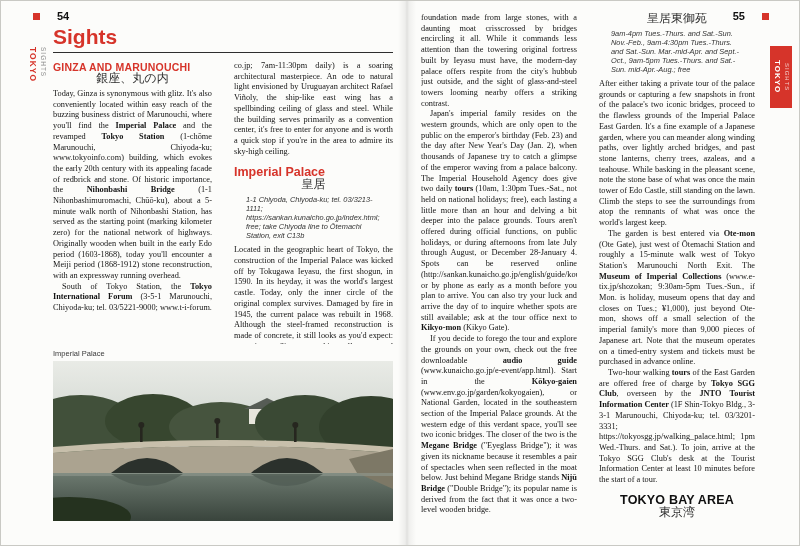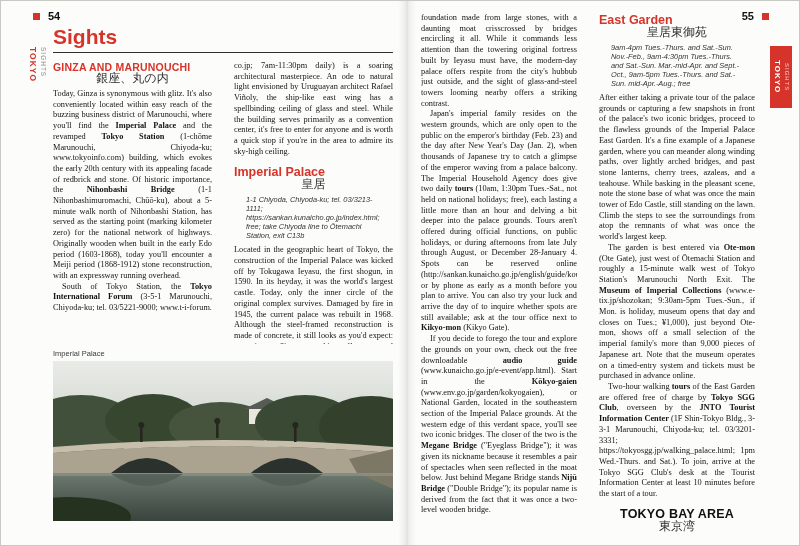--- a/index.html
+++ b/index.html
@@ -5,21 +5,21 @@
   *{margin:0;padding:0;box-sizing:border-box}
   html,body{width:800px;height:546px;overflow:hidden;background:#fff}
   body{font-family:"Liberation Serif",serif;color:#141414}
   :root{--accent:#d6342a}
 
   .spread{position:relative;width:800px;height:546px;background:#fcfcfa;border:1px solid #c9c9c4;overflow:hidden}
   .fold{position:absolute;left:397px;top:0;width:18px;height:100%;
     background:linear-gradient(90deg,rgba(0,0,0,0) 0%,rgba(0,0,0,.06) 40%,rgba(0,0,0,.11) 50%,rgba(0,0,0,.05) 62%,rgba(0,0,0,0) 100%)}
 
   
-  .pn{position:absolute;top:9px;display:flex;align-items:center;gap:8px}
+  .pn{position:absolute;top:9px;display:flex;align-items:center;gap:17px}
   .pn-left{left:32px}
   .pn-right{right:30px}
   .marker{width:7px;height:7px;background:var(--accent);display:inline-block}
   .pagenum{font-family:"Liberation Sans",sans-serif;font-weight:bold;font-size:11px;color:#101010}
 
   
   .left-tab{position:absolute;left:27px;top:46px;display:flex;gap:2px}
   .vtext{writing-mode:vertical-rl;font-family:"Liberation Sans",sans-serif;letter-spacing:1px}
   .left-tab .tab-chapter{color:var(--accent);font-weight:bold;font-size:8.5px}
   .left-tab .tab-section{color:#8e8e8e;font-size:6.5px}
@@ -156,21 +156,20 @@
     <div class="content-right">
       <div class="cols cols-right">
         <div class="col">
           <div class="paras">
               <p class="para">foundation made from large stones, with a daunting moat crisscrossed by bridges encircling it all. While it commands less attention than the towering original fortress built by Ieyasu must have, the modern-day palace offers respite from the city's hubbub just outside, and the sight of glass-and-steel towers looming nearby offers a striking contrast.</p>
               <p class="para">Japan's imperial family resides on the western grounds, which are only open to the public on the emperor's birthday (Feb. 23) and the day after New Year's Day (Jan. 2), when thousands of Japanese try to catch a glimpse of the emperor waving from a palace balcony. The Imperial Household Agency does give two daily <b>tours</b> (10am, 1:30pm Tues.-Sat., not held on national holidays; free), each lasting a little more than an hour and delving a bit deeper into the palace grounds. Tours aren't offered during official functions, on public holidays, or during afternoons from late July through August, or December 28-January 4. Spots can be reserved online (http://sankan.kunaicho.go.jp/english/guide/koukyo.html) or by phone as early as a month before you plan to arrive. You can also try your luck and arrive the day of to inquire whether spots are still available; ask at the tour office next to <b>Kikyo-mon</b> (Kikyo Gate).</p>
               <p class="para">If you decide to forego the tour and explore the grounds on your own, check out the free downloadable <b>audio guide</b> (www.kunaicho.go.jp/e-event/app.html). Start in the <b>Kōkyo-gaien</b> (www.env.go.jp/garden/kokyogaien), or National Garden, located in the southeastern section of the Imperial Palace grounds. At the western edge of this verdant space, you'll see two iconic bridges. The closer of the two is the <b>Megane Bridge</b> ("Eyeglass Bridge"); it was given its nickname because it resembles a pair of spectacles when seen reflected in the moat below. Just behind Megane Bridge stands <b>Nijū Bridge</b> ("Double Bridge"); its popular name is derived from the fact that it was once a two-level wooden bridge.</p>
             </div>
         </div>
         <div class="col">
-          <h3 class="h-red">East Garden</h3>
           <div class="jp">皇居東御苑</div>
           <div class="info">9am-4pm Tues.-Thurs. and Sat.-Sun. Nov.-Feb., 9am-4:30pm Tues.-Thurs. and Sat.-Sun. Mar.-mid-Apr. and Sept.-Oct., 9am-5pm Tues.-Thurs. and Sat.-Sun. mid-Apr.-Aug.; free</div>
           <div class="paras">
               <p class="para">After either taking a private tour of the palace grounds or capturing a few snapshots in front of the palace's two iconic bridges, proceed to the flawless grounds of the Imperial Palace East Garden. It's a fine example of a Japanese garden, where you can meander along winding paths, over lightly arched bridges, and past stone lanterns, cherry trees, azaleas, and a teahouse. While basking in the pleasant scene, note the stone base of what was once the main tower of Edo Castle, still standing on the lawn. Climb the steps to see the surroundings from atop the remnants of what was once the world's largest keep.</p>
               <p class="para">The garden is best entered via <b>Ote-mon</b> (Ote Gate), just west of Ōtemachi Station and roughly a 15-minute walk west of Tokyo Station's Marunouchi North Exit. The <b>Museum of Imperial Collections</b> (www.e-tix.jp/shozokan; 9:30am-5pm Tues.-Sun., if Mon. is holiday, museum opens that day and closes on Tues.; ¥1,000), just beyond Ote-mon, shows off a small selection of the imperial family's more than 9,000 pieces of Japanese art. Note that the museum operates on a timed-entry system and tickets must be purchased in advance online.</p>
               <p class="para">Two-hour walking <b>tours</b> of the East Garden are offered free of charge by <b>Tokyo SGG Club</b>, overseen by the <b>JNTO Tourist Information Center</b> (1F Shin-Tokyo Bldg., 3-3-1 Marunouchi, Chiyoda-ku; tel. 03/3201-3331; https://tokyosgg.jp/walking_palace.html; 1pm Wed.-Thurs. and Sat.). To join, arrive at the Tokyo SGG Club's desk at the Tourist Information Center at least 10 minutes before the start of a tour.</p>
             </div>
           <h2 class="h-black-caps">TOKYO BAY AREA</h2>
           <div class="jp">東京湾</div>
         </div>

